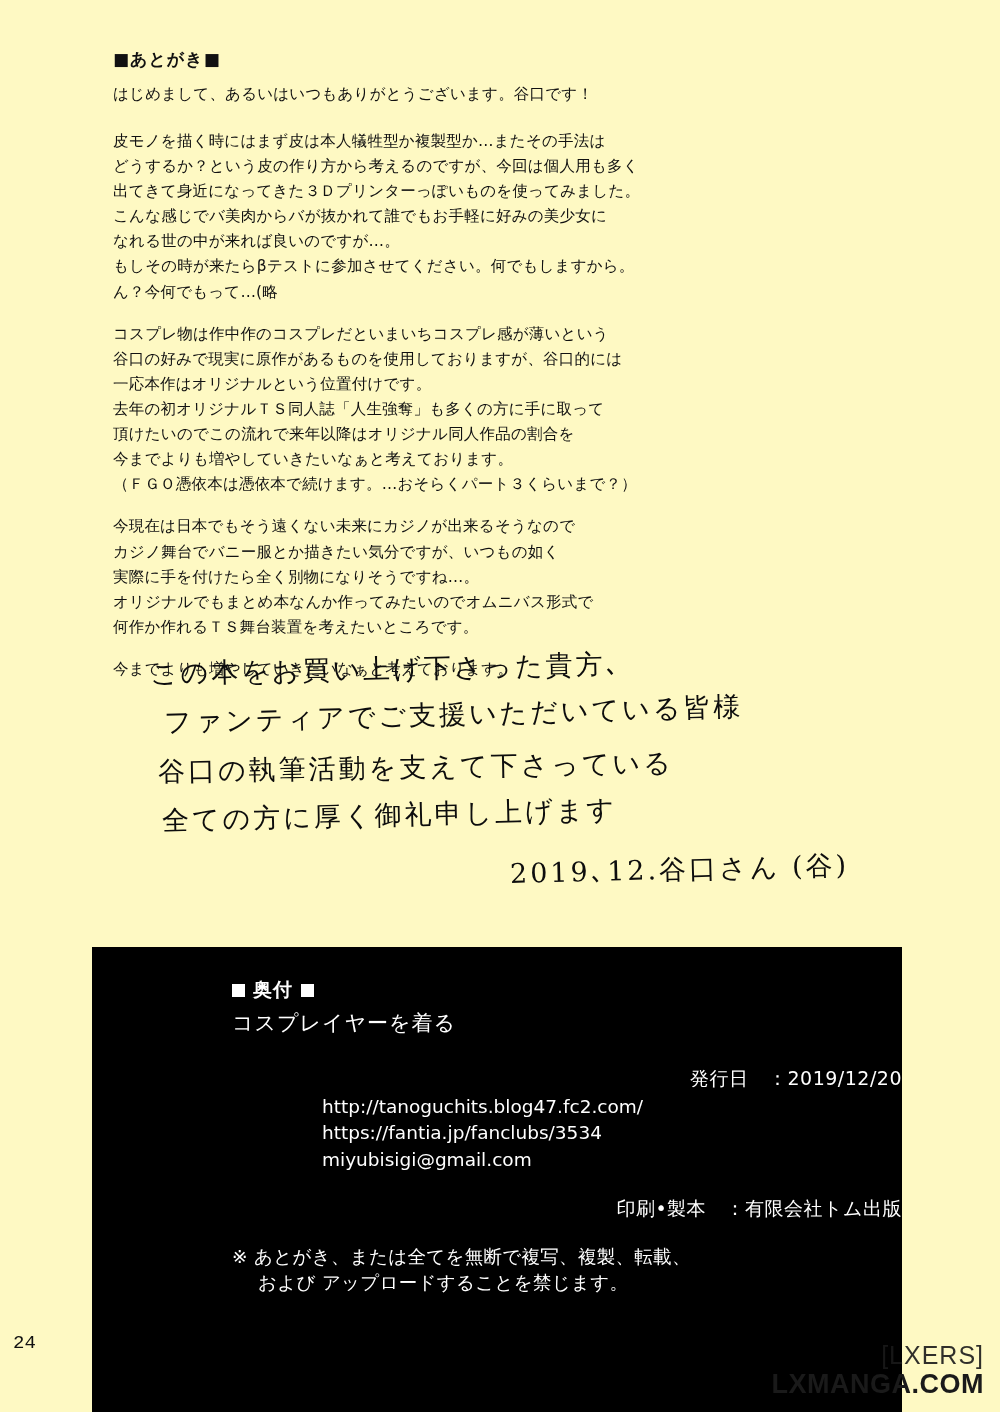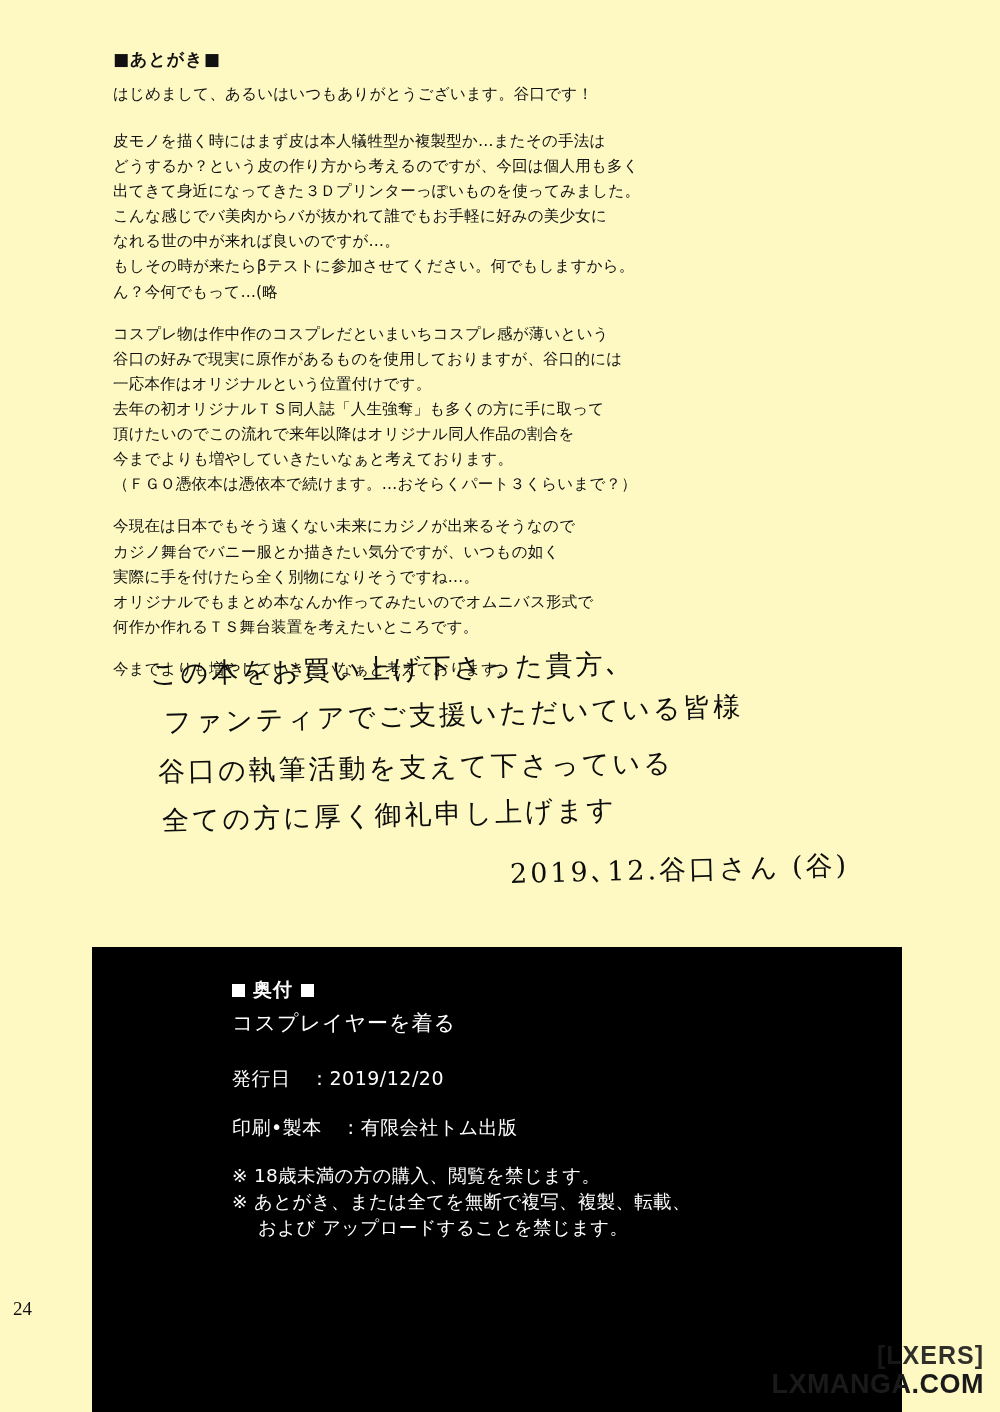--- a/index.html
+++ b/index.html
@@ -106,20 +106,21 @@
   .col-booktitle {
     font-size: 21px;
     letter-spacing: 1px;
     margin-bottom: 28px;
   }
   .col-row {
     font-size: 19px;
     line-height: 1.42;
     letter-spacing: 0.5px;
     display: flex;
+    justify-content: flex-end;
   }
   .col-label { white-space: pre; }
   .col-val { white-space: pre; }
   .col-links {
     margin-left: 90px;
     font-size: 18.5px;
     line-height: 1.42;
     margin-top: 2px;
   }
   .col-gap { height: 22px; }
@@ -127,38 +128,38 @@
     font-size: 18.5px;
     line-height: 1.4;
     letter-spacing: 0.3px;
   }
   .col-notice .indent { padding-left: 26px; display: block; }
 
   
   .page-number {
     position: absolute;
     left: 13px;
-    top: 1298px;
+    top: 1332px;
     font-size: 19px;
     color: #111;
-    font-family: Liberation Serif, serif;
+    font-family: Liberation Mono, monospace;
   }
 
   
   .watermark {
     position: absolute;
     right: 16px;
     bottom: 14px;
     text-align: right;
     font-family: "Liberation Sans", sans-serif;
     line-height: 1.0;
   }
   .wm-top {
     font-size: 25px;
-    font-weight: bold;
+    font-weight: normal;
     color: #1a1a1a;
     letter-spacing: 1px;
     opacity: 0.9;
     margin-bottom: 3px;
   }
   .wm-bottom {
     font-size: 27px;
     font-weight: bold;
     color: #1a1a1a;
     letter-spacing: 0.5px;
@@ -209,32 +210,36 @@
         <span>奥付</span>
         <span class="sq"></span>
       </div>
       <div class="col-booktitle">コスプレイヤーを着る</div>
 
       <div class="col-row">
         <span class="col-label">発行日　：</span>
         <span class="col-val">2019/12/20</span>
       </div>
 
+      <div class="col-links">
+        <div>http://tanoguchits.blog47.fc2.com/</div>
+        <div>https://fantia.jp/fanclubs/3534</div>
+        <div>miyubisigi@gmail.com</div>
+      </div>
 
       <div class="col-gap"></div>
 
       <div class="col-row">
         <span class="col-label">印刷•製本　：</span>
         <span class="col-val">有限会社トム出版</span>
       </div>
 
       <div class="col-gap"></div>
 
       <div class="col-notice">
-        <div>※ 18歳未満の方の購入、閲覧を禁じます。</div>
         <div>※ あとがき、または全てを無断で複写、複製、転載、</div>
         <div class="indent">および アップロードすることを禁じます。</div>
       </div>
     </div>
   </div>
 
   <div class="page-number">24</div>
 
   <div class="watermark">
     <div class="wm-top">[LXERS]</div>

